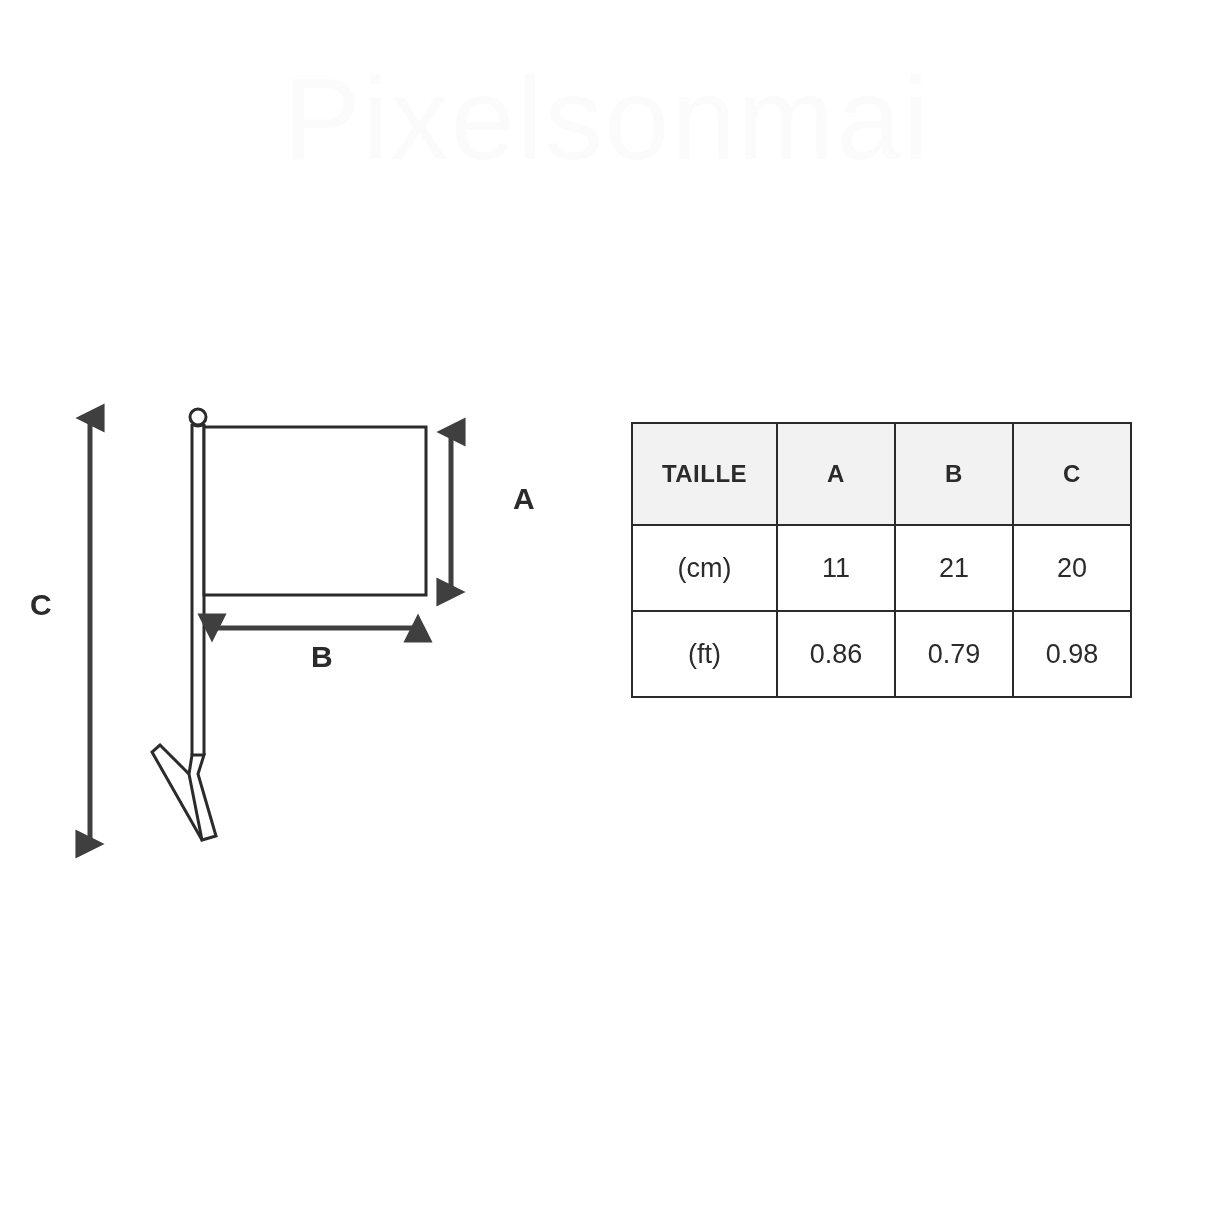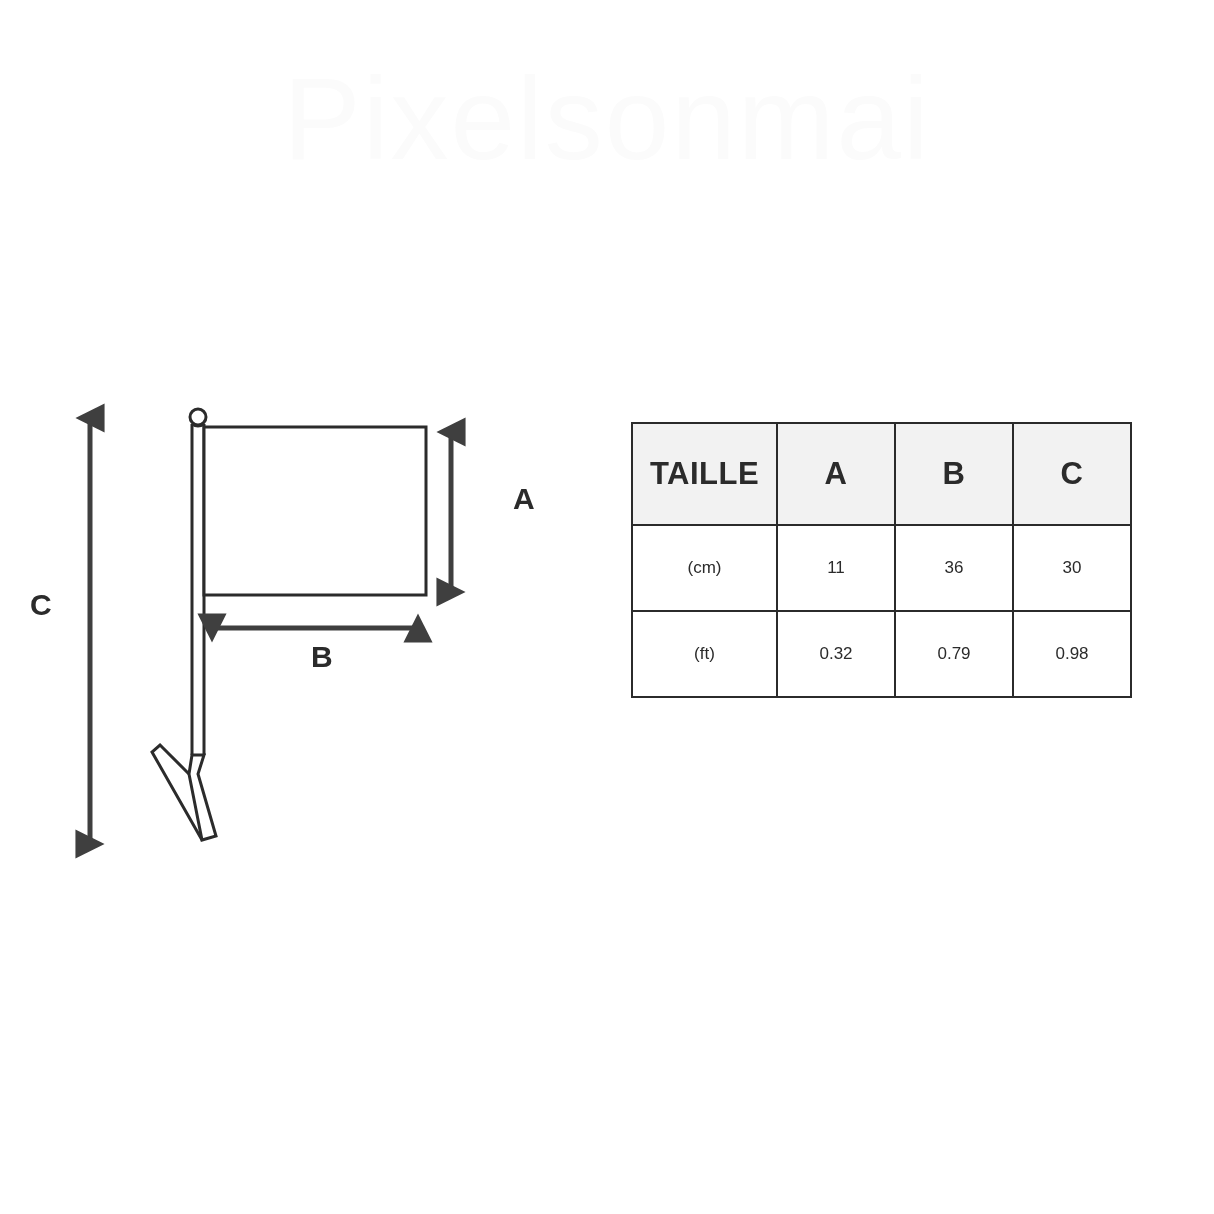--- a/index.html
+++ b/index.html
@@ -57,30 +57,30 @@
     left: 631px;
     top: 422px;
     border-collapse: collapse;
     background: #ffffff;
   }
   #size-table th,
   #size-table td {
     border: 2px solid #2b2b2b;
     text-align: center;
     vertical-align: middle;
-    font-size: 17px;
+    font-size: 27px;
     font-weight: 400;
     color: #2b2b2b;
     height: 84px;
     padding: 0;
   }
   #size-table thead th {
     background: #f2f2f2;
     font-weight: bold;
-    font-size: 31px;
+    font-size: 24px;
     height: 100px;
     letter-spacing: 0.5px;
     margin-left: 26px;
   }
   #size-table th.col-label,
   #size-table td.col-label {
     width: 143px;
   }
   #size-table th.col-data,
   #size-table td.col-data {
@@ -141,23 +141,23 @@
       <th class="col-label">TAILLE</th>
       <th class="col-data">A</th>
       <th class="col-data">B</th>
       <th class="col-data">C</th>
     </tr>
   </thead>
   <tbody>
     <tr>
       <td class="col-label">(cm)</td>
       <td class="col-data">11</td>
-      <td class="col-data">36</td>
-      <td class="col-data">30</td>
+      <td class="col-data">21</td>
+      <td class="col-data">20</td>
     </tr>
     <tr>
       <td class="col-label">(ft)</td>
-      <td class="col-data">0.32</td>
+      <td class="col-data">0.86</td>
       <td class="col-data">0.79</td>
       <td class="col-data">0.98</td>
     </tr>
   </tbody>
 </table>
 
 </body></html>

